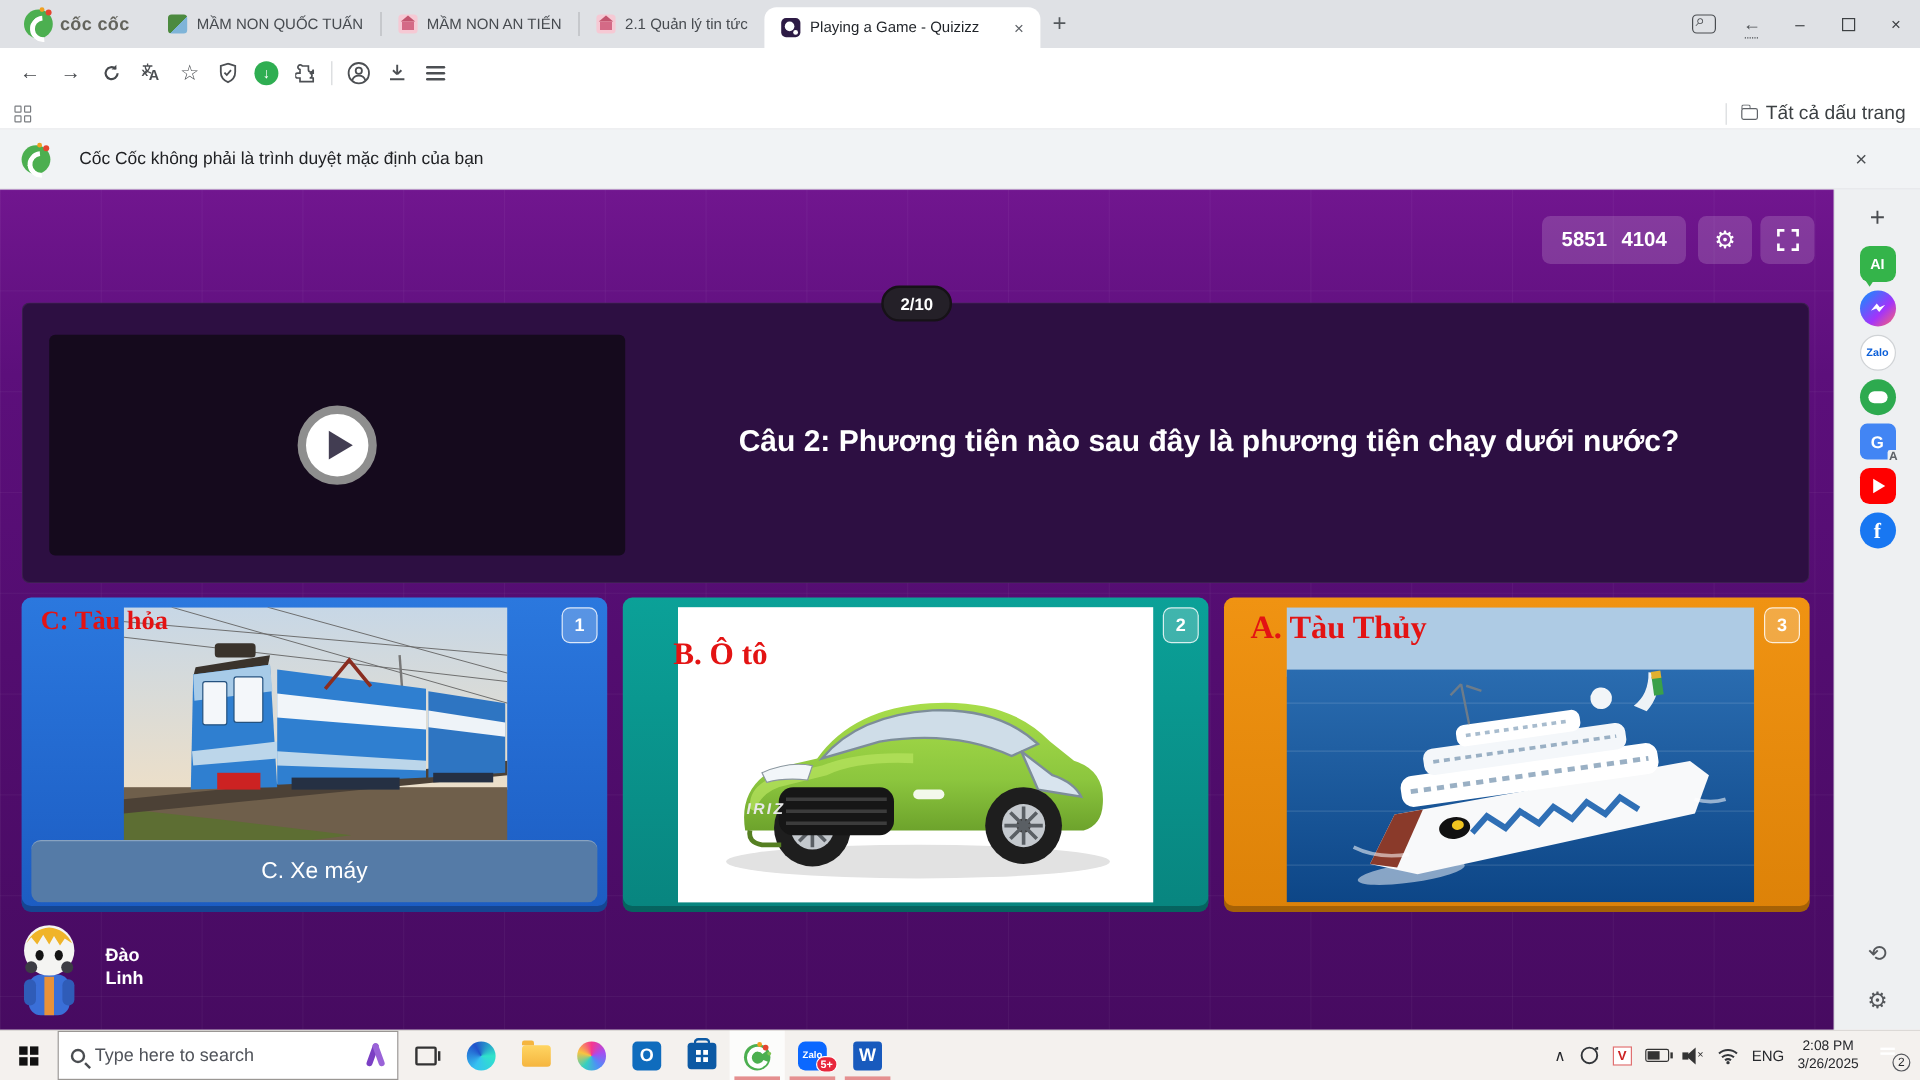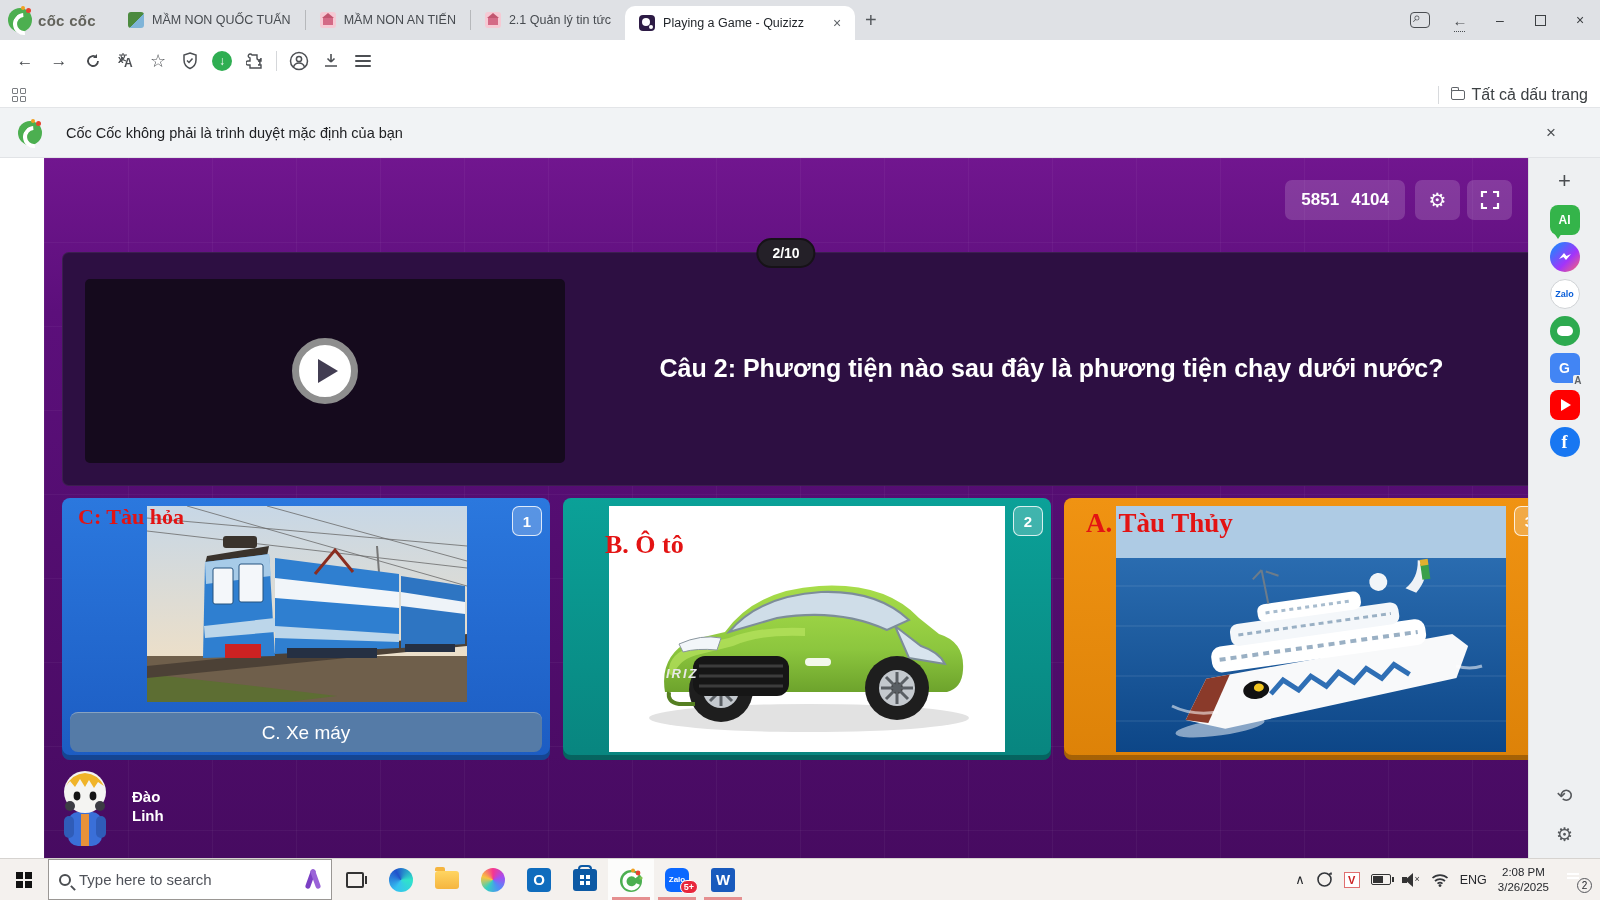--- a/index.html
+++ b/index.html
@@ -1,20 +1,20 @@
 <!DOCTYPE html>
 <html><head>
 <meta charset="utf-8">
 <style>
   * { margin:0; padding:0; box-sizing:border-box; }
   html,body { width:1600px; height:900px; overflow:hidden;
     font-family:"Liberation Sans","DejaVu Sans",sans-serif; }
 
   
-  .tabbar { height:40px; background:#dfe1e5; display:flex; align-items:center; padding-left:8px; }
+  .tabbar { height:40px; background:#dfe1e5; display:flex; align-items:center; padding-left:20px; }
   .brand { display:flex; align-items:center; gap:6px; margin-right:18px; }
   .brand-text { font-weight:bold; font-size:15px; color:#63635c; letter-spacing:.3px; }
   .cc-logo { width:24px; height:24px; border-radius:50%; background:#4caf50; position:relative; }
   .cc-logo::after { content:""; position:absolute; left:5px; top:5px; width:14px; height:14px;
     border-radius:50%; border:4px solid #fff; border-top-color:transparent; border-right-color:transparent; transform:rotate(40deg); }
   .cc-dot1,.cc-dot2 { position:absolute; border-radius:50%; }
   .cc-dot1 { width:5px; height:5px; background:#e5452f; right:1px; top:0; }
   .cc-dot2 { width:4px; height:4px; background:#f0a020; right:7px; top:-2px; }
   .tab { display:flex; align-items:center; gap:8px; padding:0 14px; height:40px; font-size:12.5px; color:#474b50; max-width:230px; white-space:nowrap; }
   .tab-sep { width:1px; height:20px; background:#b6b8bb; }
@@ -54,21 +54,21 @@
   .allbm { margin-left:auto; display:flex; align-items:center; gap:6px; font-size:16px; color:#3c4043; border-left:1px solid #d8dadd; padding-left:12px; height:18px; }
   .folder-ic { width:14px; height:10px; border:1.4px solid #5f6368; border-radius:2px; position:relative; }
   .folder-ic::before { content:""; position:absolute; top:-4px; left:-1px; width:6px; height:3px; border:1.4px solid #5f6368; border-bottom:none; border-radius:2px 2px 0 0; }
 
   .notice { height:50px; background:#f1f3f5; border-bottom:1px solid #e1e3e6; display:flex; align-items:center; padding:0 18px; gap:24px; }
   .notice-text { font-size:14.5px; color:#202124; }
   .notice-btn { background:#3fae5f; color:#fff; font-weight:bold; font-size:13.5px; padding:9px 18px; border-radius:18px; border:none; }
   .notice-close { margin-left:auto; font-size:17px; color:#4c4f53; padding-right:26px; }
 
   
-  .page { height:700px; display:flex;padding-left:44px; }
+  .page { height:700px; display:flex; }
   .content { flex:1; position:relative; overflow:hidden;
     background:linear-gradient(180deg,#71168f 0%,#5c0f7b 22%,#530d70 55%,#470b61 100%); }
   .content::before { content:""; position:absolute; inset:0;
     background-image:linear-gradient(rgba(255,255,255,.04) 1px,transparent 1px),
                      linear-gradient(90deg,rgba(255,255,255,.04) 1px,transparent 1px);
     background-size:84px 84px; }
   .scorebox { position:absolute; top:22px; right:123px; height:40px; background:rgba(255,255,255,.16);
     border-radius:7px; display:flex; align-items:center; gap:12px; padding:0 16px; color:#fff; font-weight:bold; font-size:17px; }
   .sq-btn { position:absolute; top:22px; width:45px; height:40px; background:rgba(255,255,255,.16);
     border-radius:7px; display:flex; align-items:center; justify-content:center; color:#fff; font-size:20px; }
@@ -96,21 +96,21 @@
     font-weight:bold; font-size:15px; display:flex; align-items:center; justify-content:center; z-index:4; }
   .imgbox { position:absolute; overflow:hidden; }
   .c1 .imgbox { left:85px; top:8px; width:320px; height:196px; }
   .c2 .imgbox { left:46px; top:8px; width:396px; height:246px; background:#fff; }
   .c3 .imgbox { left:52px; top:8px; width:390px; height:246px; }
   .img-label { position:absolute; color:#e31313; font-family:"Liberation Serif","DejaVu Serif",serif;
     font-weight:bold; z-index:3; }
   .c1 .img-label { left:16px; top:6px; font-size:22px; }
   .c2 .img-label { left:42px; top:32px; font-size:26px; }
   .c3 .img-label { left:22px; top:10px; font-size:27px; }
-  .caption { position:absolute; left:8px; right:8px; bottom:8px; height:40px; background:#557ba7;
+  .caption { position:absolute; left:8px; right:8px; bottom:8px; height:52px; background:#557ba7;
     border-top:1px solid rgba(255,255,255,.3); border-radius:8px; color:#fff; font-size:19px;
     display:flex; align-items:center; justify-content:center; }
   .iriz { position:absolute; left:103px; top:168px; color:#e8e8e8; font-size:13px; font-weight:bold;
     font-style:italic; letter-spacing:2px; z-index:3; }
 
   .player { position:absolute; left:14px; top:610px; display:flex; gap:20px; }
   .pname { margin-top:20px; color:#fff; font-weight:bold; font-size:15px; line-height:1.25; }
 
   
   .sidepanel { width:72px; background:#eef0f2; border-left:1px solid #dadcdf; display:flex; flex-direction:column;

